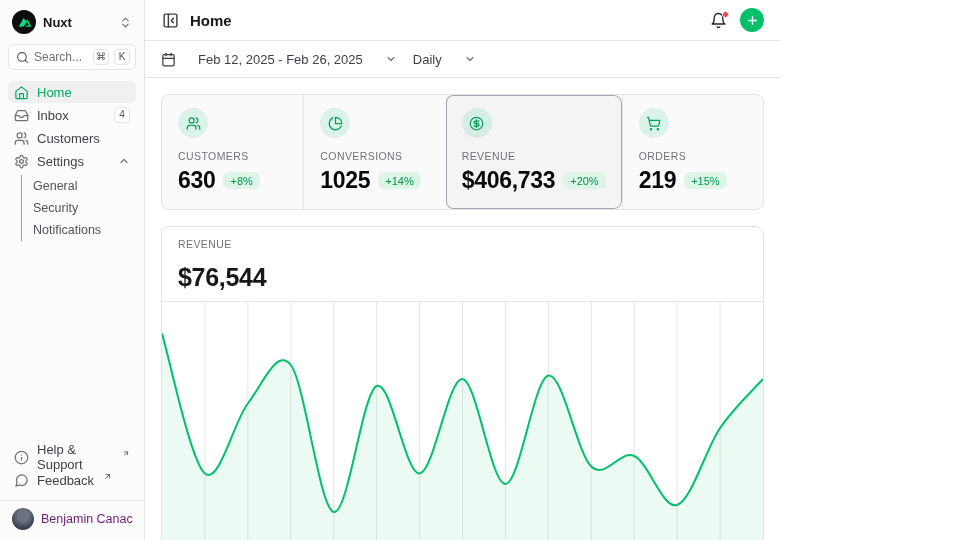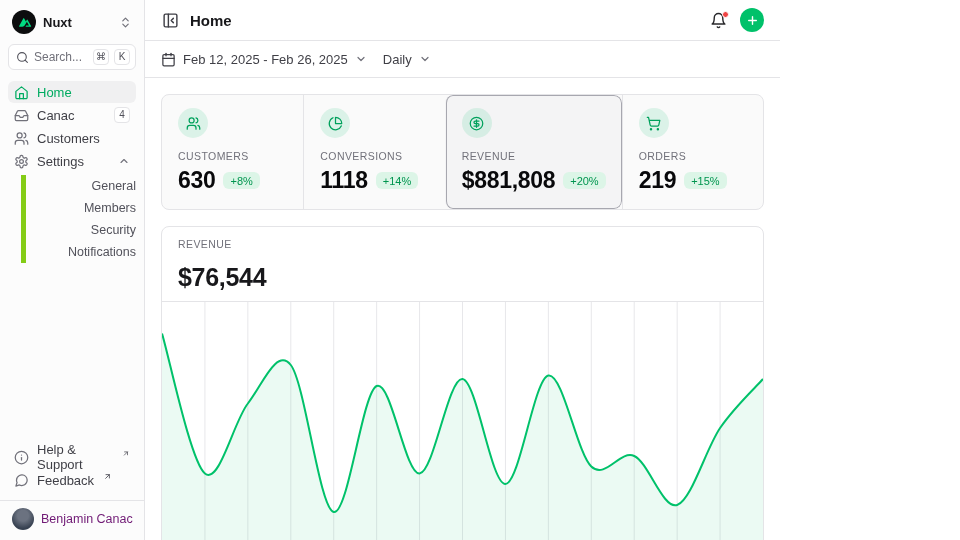--- a/index.html
+++ b/index.html
@@ -40,21 +40,21 @@
     border-radius: 6px; color: #3f3f46; font-size: 13px; cursor: pointer; text-decoration: none; margin-bottom: 1px;
   }
   .nav-item svg.nav-ic { width: 15px; height: 15px; color: #71717a; flex-shrink: 0; }
   .nav-item.active { background: #f0f0f1; color: #00ab61; font-weight: 500; }
   .nav-item.active svg.nav-ic { color: #00ab61; }
   .nav-badge {
     margin-left: auto; font-size: 10px; line-height: 14px; min-width: 16px; height: 16px; text-align: center;
     border: 1px solid #e4e4e7; border-radius: 4px; color: #52525b; background: #fff; padding: 0 3px;
   }
   .nav-chev { margin-left: auto; width: 12px; height: 12px; color: #71717a; }
-  .subnav { margin: 2px 0 2px 13px; border-left: 5px solid #84cc16; padding-left: 11px; display: flex; flex-direction: column; text-align: right; }
+  .subnav { margin: 2px 0 2px 13px; border-left: 1px solid #84cc16; padding-left: 11px; display: flex; flex-direction: column; }
   .subnav a { display: block; height: 22px; line-height: 22px; font-size: 12.5px; color: #52525b; text-decoration: none; cursor: pointer; }
   .sidebar-spacer { flex: 1; }
   .ext-ic { width: 9px; height: 9px; color: #52525b; margin-left: 1px; margin-bottom: 7px; }
   .sb-divider { border-top: 1px solid #e4e4e7; margin: 8px -8px 7px; }
   .user-row { display: flex; align-items: center; gap: 7px; padding: 0 4px; cursor: pointer; }
   .avatar { width: 22px; height: 22px; border-radius: 50%; background: radial-gradient(circle at 50% 35%, #6b7280 0 30%, #374151 70%); flex-shrink: 0; }
   .user-name { font-size: 12.5px; font-weight: 500; color: #701a75; white-space: nowrap; }
 
   
   .main { flex: 1; display: flex; flex-direction: column; min-width: 0; background: #fff; }
@@ -63,21 +63,21 @@
   .icon-btn svg { width: 17px; height: 17px; }
   .topbar-title { font-size: 15px; font-weight: 700; }
   .topbar-right { margin-left: auto; display: flex; align-items: center; gap: 13px; }
   .bell-wrap { position: relative; width: 17px; height: 17px; color: #27272a; cursor: pointer; }
   .bell-wrap svg { width: 17px; height: 17px; }
   .bell-dot { position: absolute; top: -1px; right: -2px; width: 7px; height: 7px; border-radius: 50%; background: #ef4444; border: 1px solid #fff; }
   .plus-btn { width: 24px; height: 24px; border-radius: 50%; background: #00c16a; border: 0; color: #fff; display: flex; align-items: center; justify-content: center; cursor: pointer; }
   .plus-btn svg { width: 13px; height: 13px; }
 
   .toolbar { height: 37px; border-bottom: 1px solid #e4e4e7; display: flex; align-items: center; padding: 0 16px; gap: 16px; flex-shrink: 0; }
-  .tool-btn { display: flex; align-items: center; gap: 7px; font-size: 13px; font-weight: 500; color: #3f3f46; cursor: pointer; background: none; border: 0; font-family: inherit; }
+  .tool-btn { display: flex; align-items: center; gap: 22px; font-size: 13px; font-weight: 500; color: #3f3f46; cursor: pointer; background: none; border: 0; font-family: inherit; }
   .tool-btn svg.cal { width: 15px; height: 15px; color: #3f3f46; }
   .tool-btn svg.chev { width: 12px; height: 12px; color: #71717a; }
 
   .content { padding: 16px; flex: 1; min-height: 0; }
 
   
   .stats-row {
     display: grid; grid-template-columns: repeat(4, 1fr);
     border: 1px solid #e4e4e7; border-radius: 8px; background: #fafafa; margin-bottom: 16px;
   }
@@ -139,21 +139,21 @@
             <path d="M3 10.2 12 3l9 7.2V20a1.8 1.8 0 0 1-1.8 1.8H4.8A1.8 1.8 0 0 1 3 20Z"></path>
             <path d="M9 21.8v-8h6v8"></path>
           </svg>
         <span>Home</span>
       </a>
       <a class="nav-item">
         <svg class="nav-ic" viewBox="0 0 24 24" fill="none" stroke="currentColor" stroke-width="2" stroke-linecap="round" stroke-linejoin="round">
             <polyline points="22 12 16 12 14 15 10 15 8 12 2 12"></polyline>
             <path d="M5.45 5.11 2 12v6a2 2 0 0 0 2 2h16a2 2 0 0 0 2-2v-6l-3.45-6.89A2 2 0 0 0 16.76 4H7.24a2 2 0 0 0-1.79 1.11z"></path>
           </svg>
-        <span>Canac</span>
+        <span>Inbox</span>
         <span class="nav-badge">4</span>
       </a>
       <a class="nav-item">
         <svg class="nav-ic" viewBox="0 0 24 24" fill="none" stroke="currentColor" stroke-width="2" stroke-linecap="round" stroke-linejoin="round">
             <path d="M16 21v-2a4 4 0 0 0-4-4H6a4 4 0 0 0-4 4v2"></path>
             <circle cx="9" cy="7" r="4"></circle>
             <path d="M22 21v-2a4 4 0 0 0-3-3.87"></path>
             <path d="M16 3.13a4 4 0 0 1 0 7.75"></path>
           </svg>
         <span>Customers</span>
@@ -163,21 +163,20 @@
             <path d="M12.22 2h-.44a2 2 0 0 0-2 2v.18a2 2 0 0 1-1 1.73l-.43.25a2 2 0 0 1-2 0l-.15-.08a2 2 0 0 0-2.73.73l-.22.38a2 2 0 0 0 .73 2.73l.15.1a2 2 0 0 1 1 1.72v.51a2 2 0 0 1-1 1.74l-.15.09a2 2 0 0 0-.73 2.73l.22.38a2 2 0 0 0 2.73.73l.15-.08a2 2 0 0 1 2 0l.43.25a2 2 0 0 1 1 1.73V20a2 2 0 0 0 2 2h.44a2 2 0 0 0 2-2v-.18a2 2 0 0 1 1-1.73l.43-.25a2 2 0 0 1 2 0l.15.08a2 2 0 0 0 2.73-.73l.22-.39a2 2 0 0 0-.73-2.73l-.15-.08a2 2 0 0 1-1-1.74v-.5a2 2 0 0 1 1-1.74l.15-.09a2 2 0 0 0 .73-2.73l-.22-.38a2 2 0 0 0-2.73-.73l-.15.08a2 2 0 0 1-2 0l-.43-.25a2 2 0 0 1-1-1.73V4a2 2 0 0 0-2-2z"></path>
             <circle cx="12" cy="12" r="3"></circle>
           </svg>
         <span>Settings</span>
         <svg class="nav-chev" viewBox="0 0 24 24" fill="none" stroke="currentColor" stroke-width="2.2" stroke-linecap="round" stroke-linejoin="round">
             <path d="m18 15-6-6-6 6"></path>
           </svg>
       </a>
       <div class="subnav">
         <a>General</a>
-        <a>Members</a>
         <a>Security</a>
         <a>Notifications</a>
       </div>
     </nav>
 
     <div class="sidebar-spacer"></div>
 
     <nav class="nav">
       <a class="nav-item">
         <svg class="nav-ic" viewBox="0 0 24 24" fill="none" stroke="currentColor" stroke-width="2" stroke-linecap="round" stroke-linejoin="round">
@@ -286,36 +285,36 @@
 
         <div class="stat-card">
           <span class="stat-icon">
               <svg viewBox="0 0 24 24" fill="none" stroke="currentColor" stroke-width="2" stroke-linecap="round" stroke-linejoin="round">
                 <path d="M21.21 15.89A10 10 0 1 1 8 2.83"></path>
                 <path d="M22 12A10 10 0 0 0 12 2v10z"></path>
               </svg>
             </span>
           <div class="stat-label">CONVERSIONS</div>
           <div class="stat-value-row">
-            <span class="stat-value">1118</span>
+            <span class="stat-value">1025</span>
             <span class="delta-badge">+14%</span>
           </div>
         </div>
 
         <div class="stat-card selected">
           <span class="stat-icon">
               <svg viewBox="0 0 24 24" fill="none" stroke="currentColor" stroke-width="2" stroke-linecap="round" stroke-linejoin="round">
                 <circle cx="12" cy="12" r="10"></circle>
                 <path d="M16 8h-6a2 2 0 1 0 0 4h4a2 2 0 1 1 0 4H8"></path>
                 <path d="M12 18V6"></path>
               </svg>
             </span>
           <div class="stat-label">REVENUE</div>
           <div class="stat-value-row">
-            <span class="stat-value">$881,808</span>
+            <span class="stat-value">$406,733</span>
             <span class="delta-badge">+20%</span>
           </div>
         </div>
 
         <div class="stat-card">
           <span class="stat-icon">
               <svg viewBox="0 0 24 24" fill="none" stroke="currentColor" stroke-width="2" stroke-linecap="round" stroke-linejoin="round">
                 <circle cx="8" cy="21" r="1"></circle>
                 <circle cx="19" cy="21" r="1"></circle>
                 <path d="M2.05 2.05h2l2.66 12.42a2 2 0 0 0 2 1.58h9.78a2 2 0 0 0 1.95-1.57l1.65-7.43H5.12"></path>

